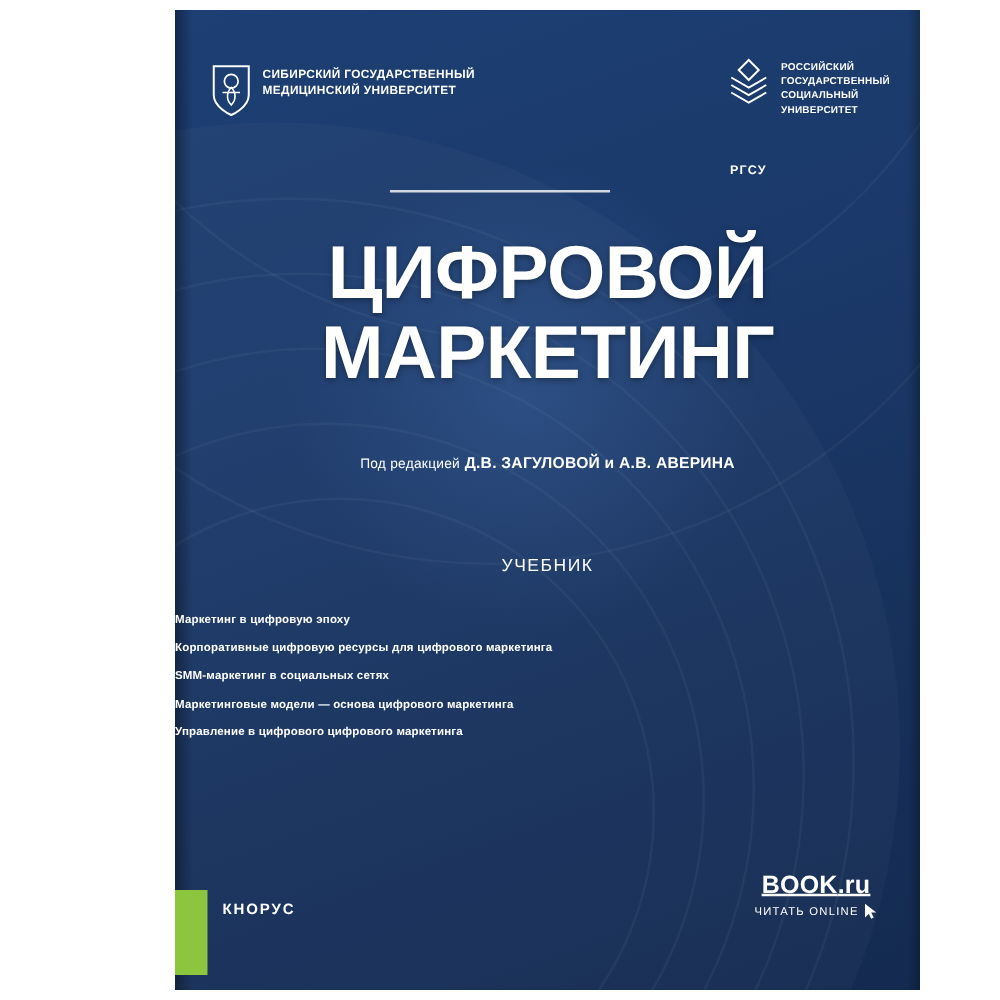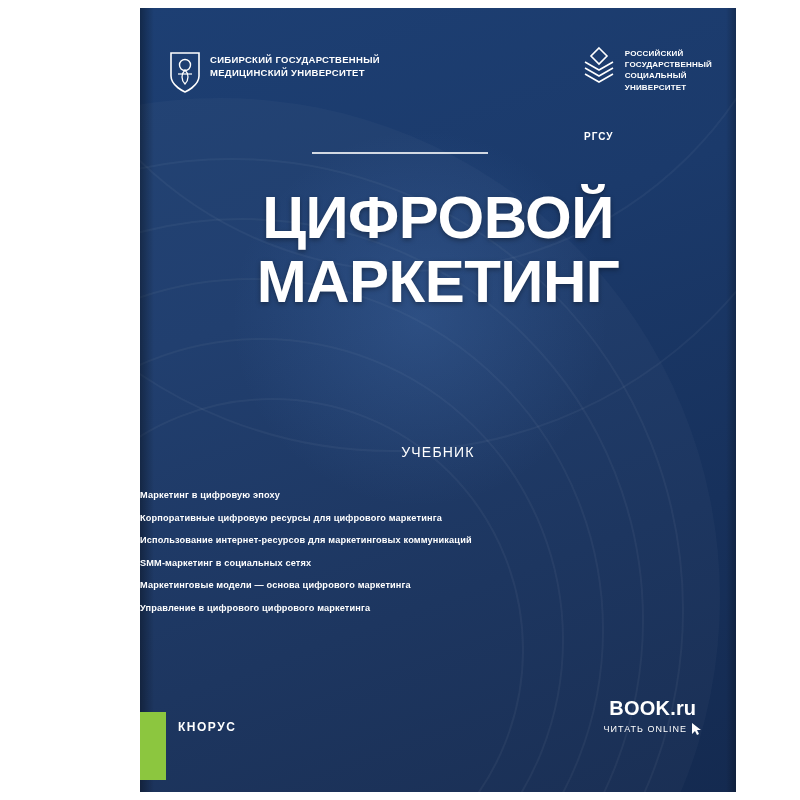--- a/index.html
+++ b/index.html
@@ -216,20 +216,21 @@
     position: absolute;
     right: 34px;
     bottom: 56px;
     text-align: center;
     color: #ffffff;
   }
   .bookru-main {
     font-size: 20px;
     font-weight: bold;
     letter-spacing: 0.2px;
+    text-decoration: underline;
   }
   .bookru-main .ru { font-weight: bold; }
   .bookru-sub {
     font-size: 9px;
     letter-spacing: 1px;
     margin-top: 2px;
     display: flex;
     align-items: center;
     justify-content: center;
     gap: 4px;
@@ -297,27 +298,30 @@
         </div>
       </div>
 
       <div class="rule"></div>
 
       <div class="title">
         <span>ЦИФРОВОЙ</span>
         <span class="line2">МАРКЕТИНГ</span>
       </div>
 
+      <div class="editors">
+        <span class="small">Под редакцией</span>
+        <span>Д.В. ЗАГУЛОВОЙ и А.В. АВЕРИНА</span>
+      </div>
 
       <div class="kind">УЧЕБНИК</div>
 
       <div class="toc">
         <div class="toc-item">Маркетинг в цифровую эпоху</div>
         <div class="toc-item">Корпоративные цифровую ресурсы для цифрового маркетинга</div>
-        <div class="toc-item">Использование интернет-ресурсов для маркетинговых коммуникаций</div>
         <div class="toc-item">SMM-маркетинг в социальных сетях</div>
         <div class="toc-item">Маркетинговые модели — основа цифрового маркетинга</div>
         <div class="toc-item">Управление в цифрового цифрового маркетинга</div>
       </div>
 
       <div class="publisher">КНОРУС</div>
       <div class="green-bar"></div>
 
       <div class="bookru">
         <div class="bookru-main">

